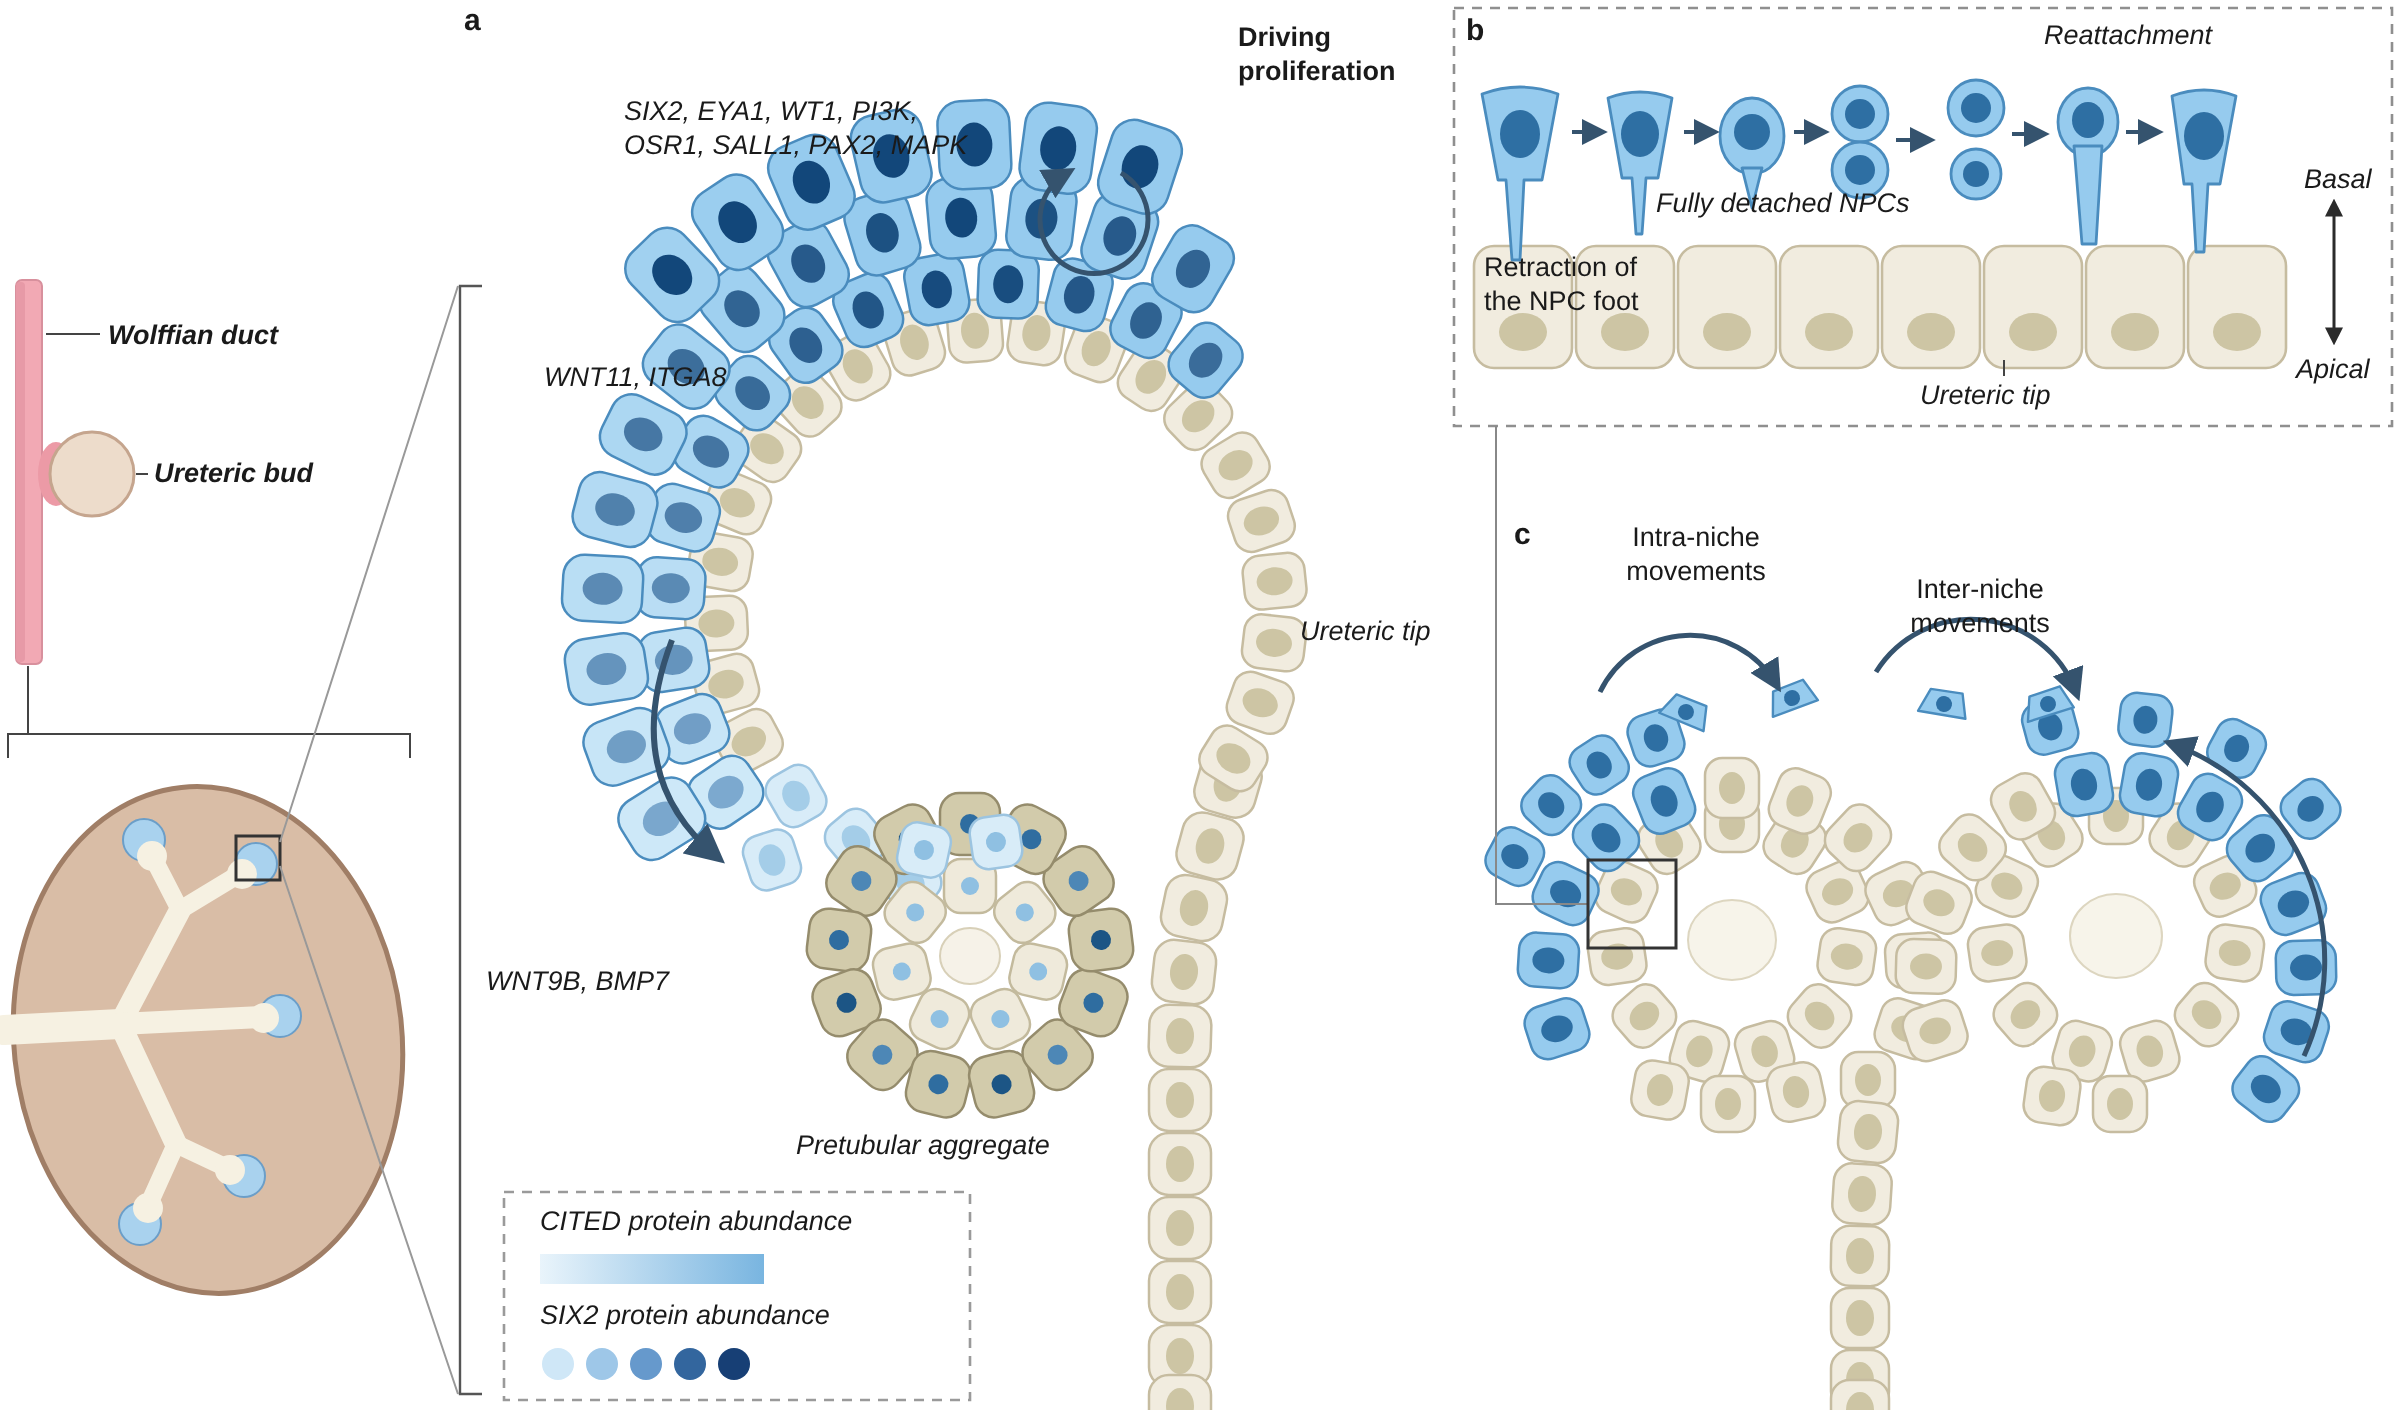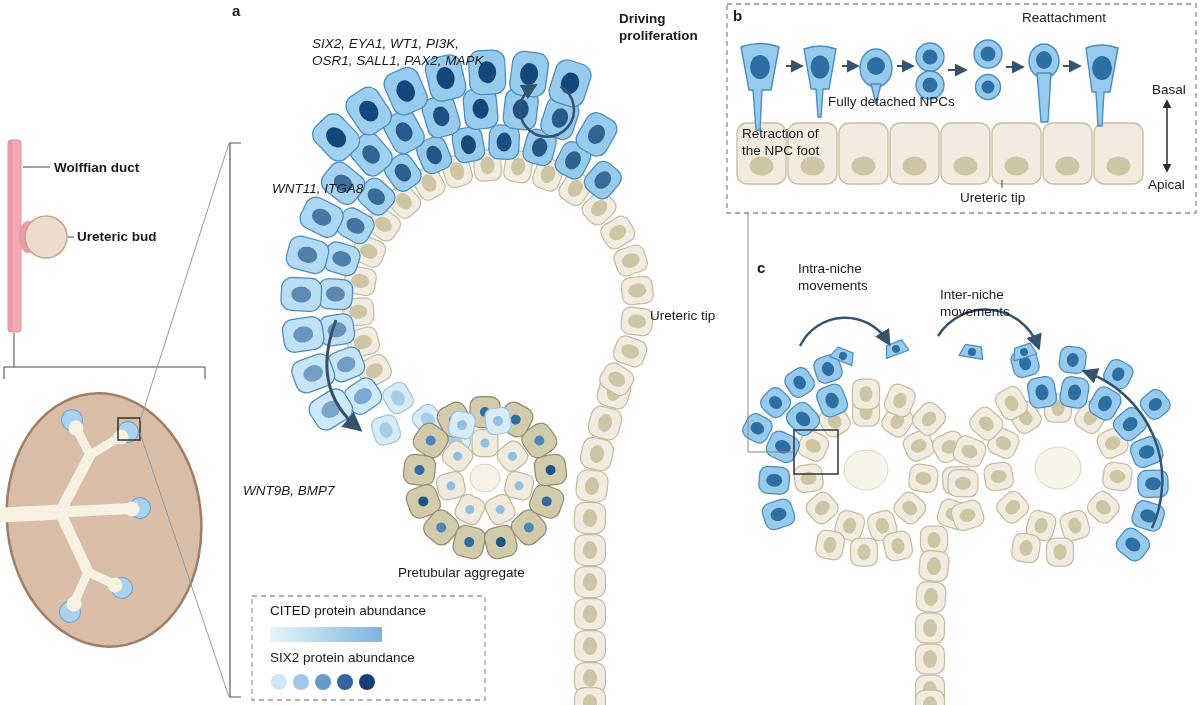--- a/index.html
+++ b/index.html
@@ -2,23 +2,23 @@
 <html><head>
 <meta charset="utf-8">
 <style>
   html,body{margin:0;padding:0;background:#ffffff;}
   #stage{position:relative;width:1200px;height:705px;background:#ffffff;overflow:hidden;
          font-family:"Liberation Sans", sans-serif;}
   #art{position:absolute;left:0;top:0;}
   .lbl{position:absolute;font-size:13.5px;color:#1a1a1a;line-height:1.24;white-space:pre-line;}
   .bold{font-weight:bold;}
   .it{font-style:italic;}
-  .ctr{}
+  .ctr{text-align:center;}
   .panel{font-size:15px;font-weight:bold;}
-  .nowrap{white-space:nowrap;}
+  .nowrap{white-space:nowrap;font-style:italic;}
   #cited-bar{position:absolute;left:270px;top:627px;width:112px;height:15px;}
   #six2-dots{position:absolute;left:271px;top:674px;}
   .dot{display:inline-block;width:16px;height:16px;border-radius:50%;margin-right:6px;}
 </style>
 </head>
 <body>
 
 <div id="stage">
 
   <svg id="art" width="1200" height="705" viewBox="0 0 1200 705">
@@ -761,21 +761,21 @@
       <path d="M 938 336 A 56 56 0 0 1 1038 346" fill="none" stroke="#35536e" stroke-width="2.5" marker-end="url(#ah)"></path>
       <path d="M 1152 528 A 115 115 0 0 0 1086 372" fill="none" stroke="#35536e" stroke-width="2.5" marker-end="url(#ah)"></path>
       <path d="M 748 213 L 748 452 L 794 452" stroke="#888" stroke-width="1" fill="none"></path>
       <rect x="794" y="430" width="44" height="44" fill="none" stroke="#333" stroke-width="1.5"></rect>
     </svg>
 
   <div class="lbl bold nowrap" style="left:54px;top:160px">Wolffian duct</div>
   <div class="lbl bold nowrap" style="left:77px;top:229px">Ureteric bud</div>
 
   <div class="lbl panel" style="left:232px;top:2px">a</div>
-  <div class="lbl it" style="left:312px;top:36px">SIX2, EYA1, WT1, PI3K,
+  <div class="lbl it" style="left:312px;top:48px">SIX2, EYA1, WT1, PI3K,
 OSR1, SALL1, PAX2, MAPK</div>
   <div class="lbl bold" style="left:619px;top:11px">Driving
 proliferation</div>
   <div class="lbl it nowrap" style="left:272px;top:181px">WNT11, ITGA8</div>
   <div class="lbl it nowrap" style="left:243px;top:483px">WNT9B, BMP7</div>
   <div class="lbl nowrap" style="left:650px;top:308px">Ureteric tip</div>
   <div class="lbl nowrap" style="left:398px;top:565px">Pretubular aggregate</div>
   <div class="lbl nowrap" style="left:270px;top:603px">CITED protein abundance</div>
   <div id="cited-bar" style="background: linear-gradient(to right, rgb(233, 244, 251), rgb(121, 181, 224));"></div>
   <div class="lbl nowrap" style="left:270px;top:650px">SIX2 protein abundance</div>

